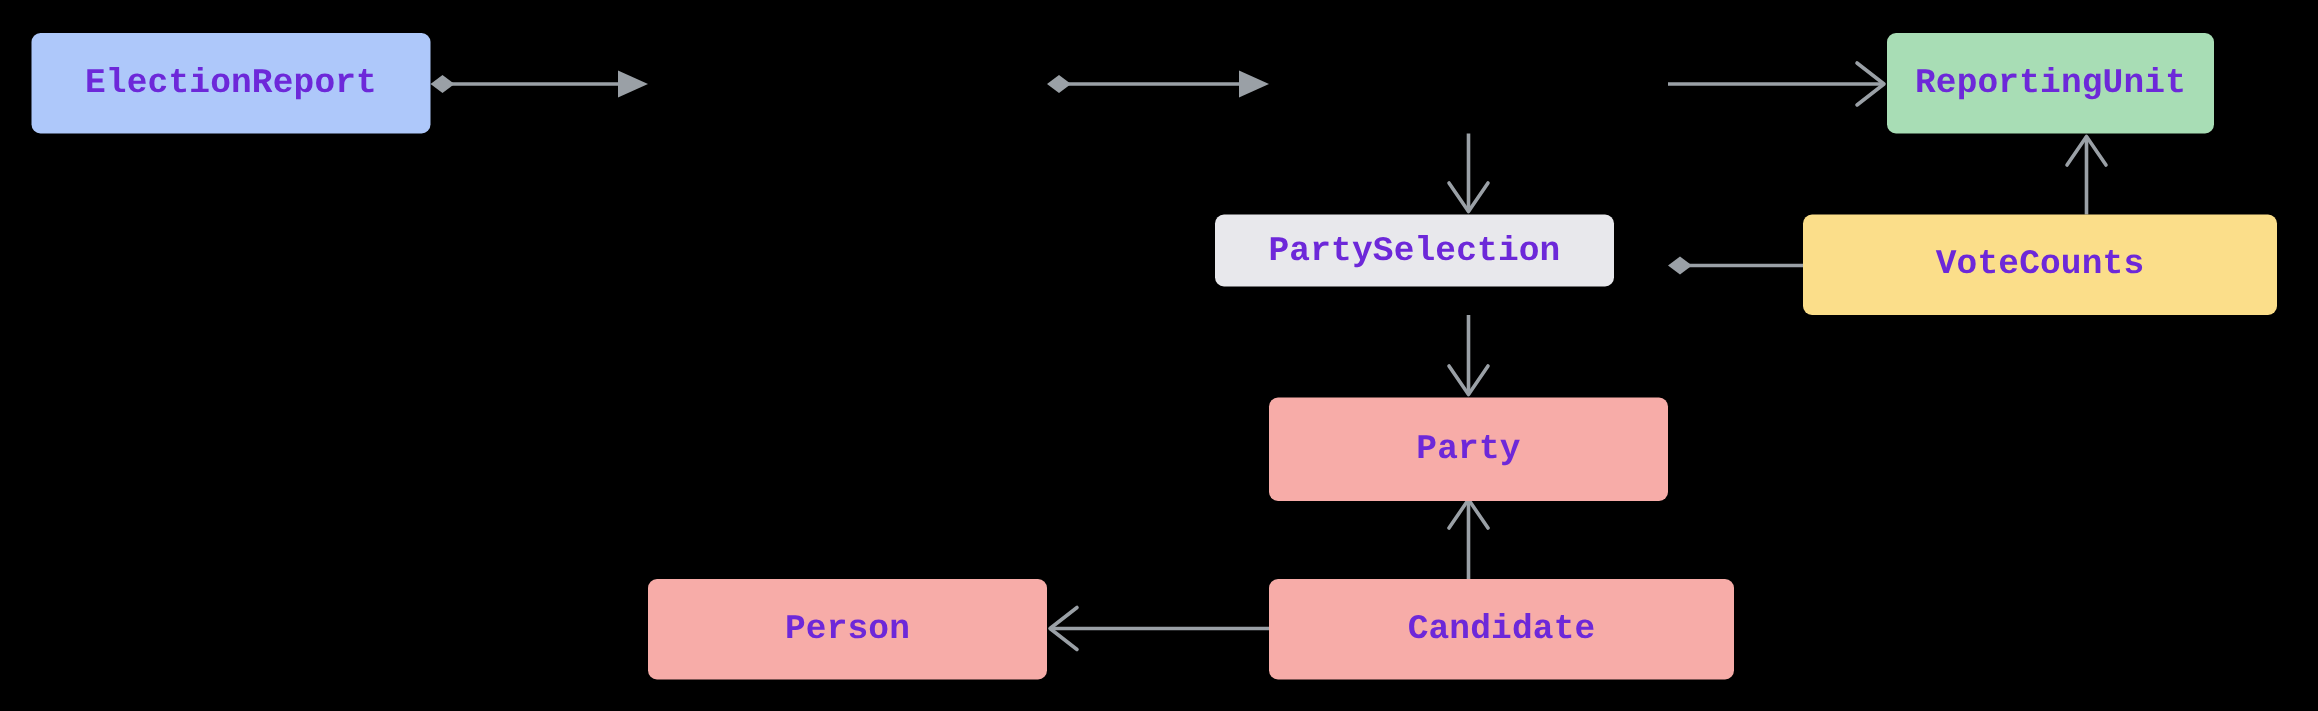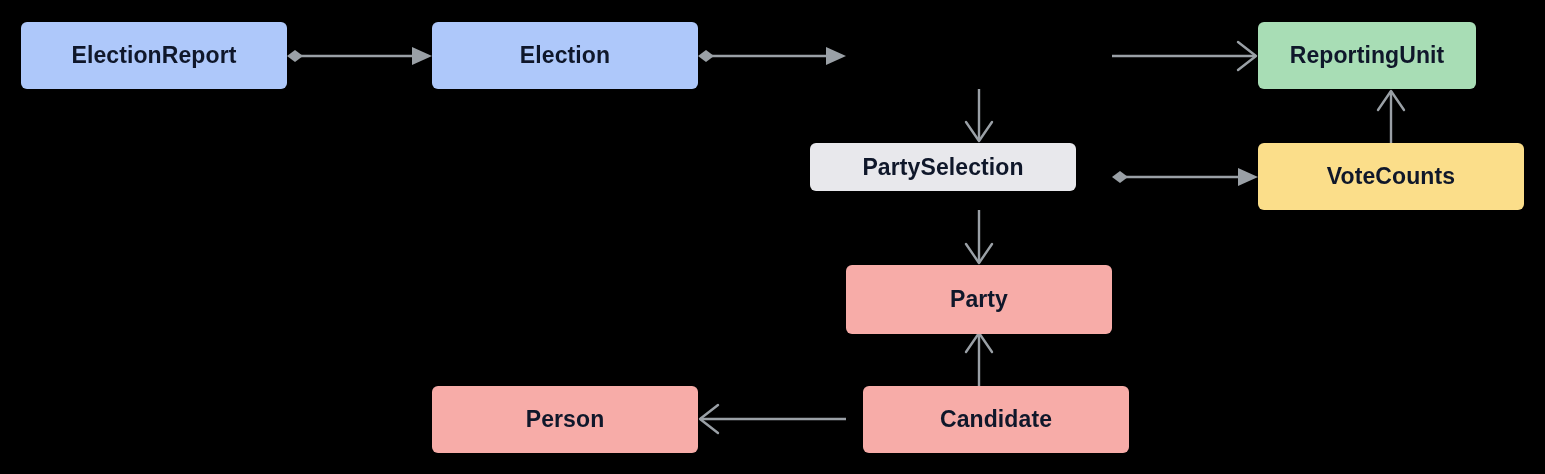--- a/index.html
+++ b/index.html
@@ -24,25 +24,25 @@
     height: 474px;
     pointer-events: none;
   }
   .node {
     position: absolute;
     box-sizing: border-box;
     display: flex;
     align-items: center;
     justify-content: center;
     border-radius: 6px;
-    font-family: Liberation Sans, sans-serif;
+    font-family: Liberation Mono, monospace;
     font-weight: bold;
     font-size: 23px;
     letter-spacing: 0.1px;
-    color: #0f172a;
+    color: #6d28d9;
     text-align: center;
     line-height: 1;
     user-select: none;
   }
 </style>
 </head>
 <body>
 
 <div id="diagram-canvas">
 
@@ -94,42 +94,39 @@
     <g>
       <line x1="846" y1="419" x2="700" y2="419" stroke="#9aa0a6" stroke-width="2.4"></line>
       <polyline points="718,405 700,419 718,433" fill="none" stroke="#9aa0a6" stroke-width="2.4" stroke-linecap="round" stroke-linejoin="round"></polyline>
     </g>
   </svg>
 
   <div class="node" style="left:21px;  top:22px;  width:266px; height:67px; background:#aec8fa;">
     <span>ElectionReport</span>
   </div>
 
-  <div class="node" style="left:432px; top:22px;  width:266px; height:67px; background:#aec8fa;">
-    <span>Election</span>
-  </div>
 
 
   <div class="node" style="left:1258px;top:22px;  width:218px; height:67px; background:#a8ddb5;">
     <span>ReportingUnit</span>
   </div>
 
   <div class="node" style="left:810px; top:143px; width:266px; height:48px; background:#e8e8ec;">
     <span>PartySelection</span>
   </div>
 
-  <div class="node" style="left:1258px;top:143px; width:266px; height:67px; background:#fbde8a;">
+  <div class="node" style="left:1202px;top:143px; width:316px; height:67px; background:#fbde8a;">
     <span>VoteCounts</span>
   </div>
 
   <div class="node" style="left:846px; top:265px; width:266px; height:69px; background:#f7aca8;">
     <span>Party</span>
   </div>
 
   <div class="node" style="left:432px; top:386px; width:266px; height:67px; background:#f7aca8;">
     <span>Person</span>
   </div>
 
-  <div class="node" style="left:846px; top:386px; width:266px; height:67px; background:#f7aca8;margin-left:17px;">
+  <div class="node" style="left:846px; top:386px; width:310px; height:67px; background:#f7aca8;">
     <span>Candidate</span>
   </div>
 
 </div>
 
 </body></html>

